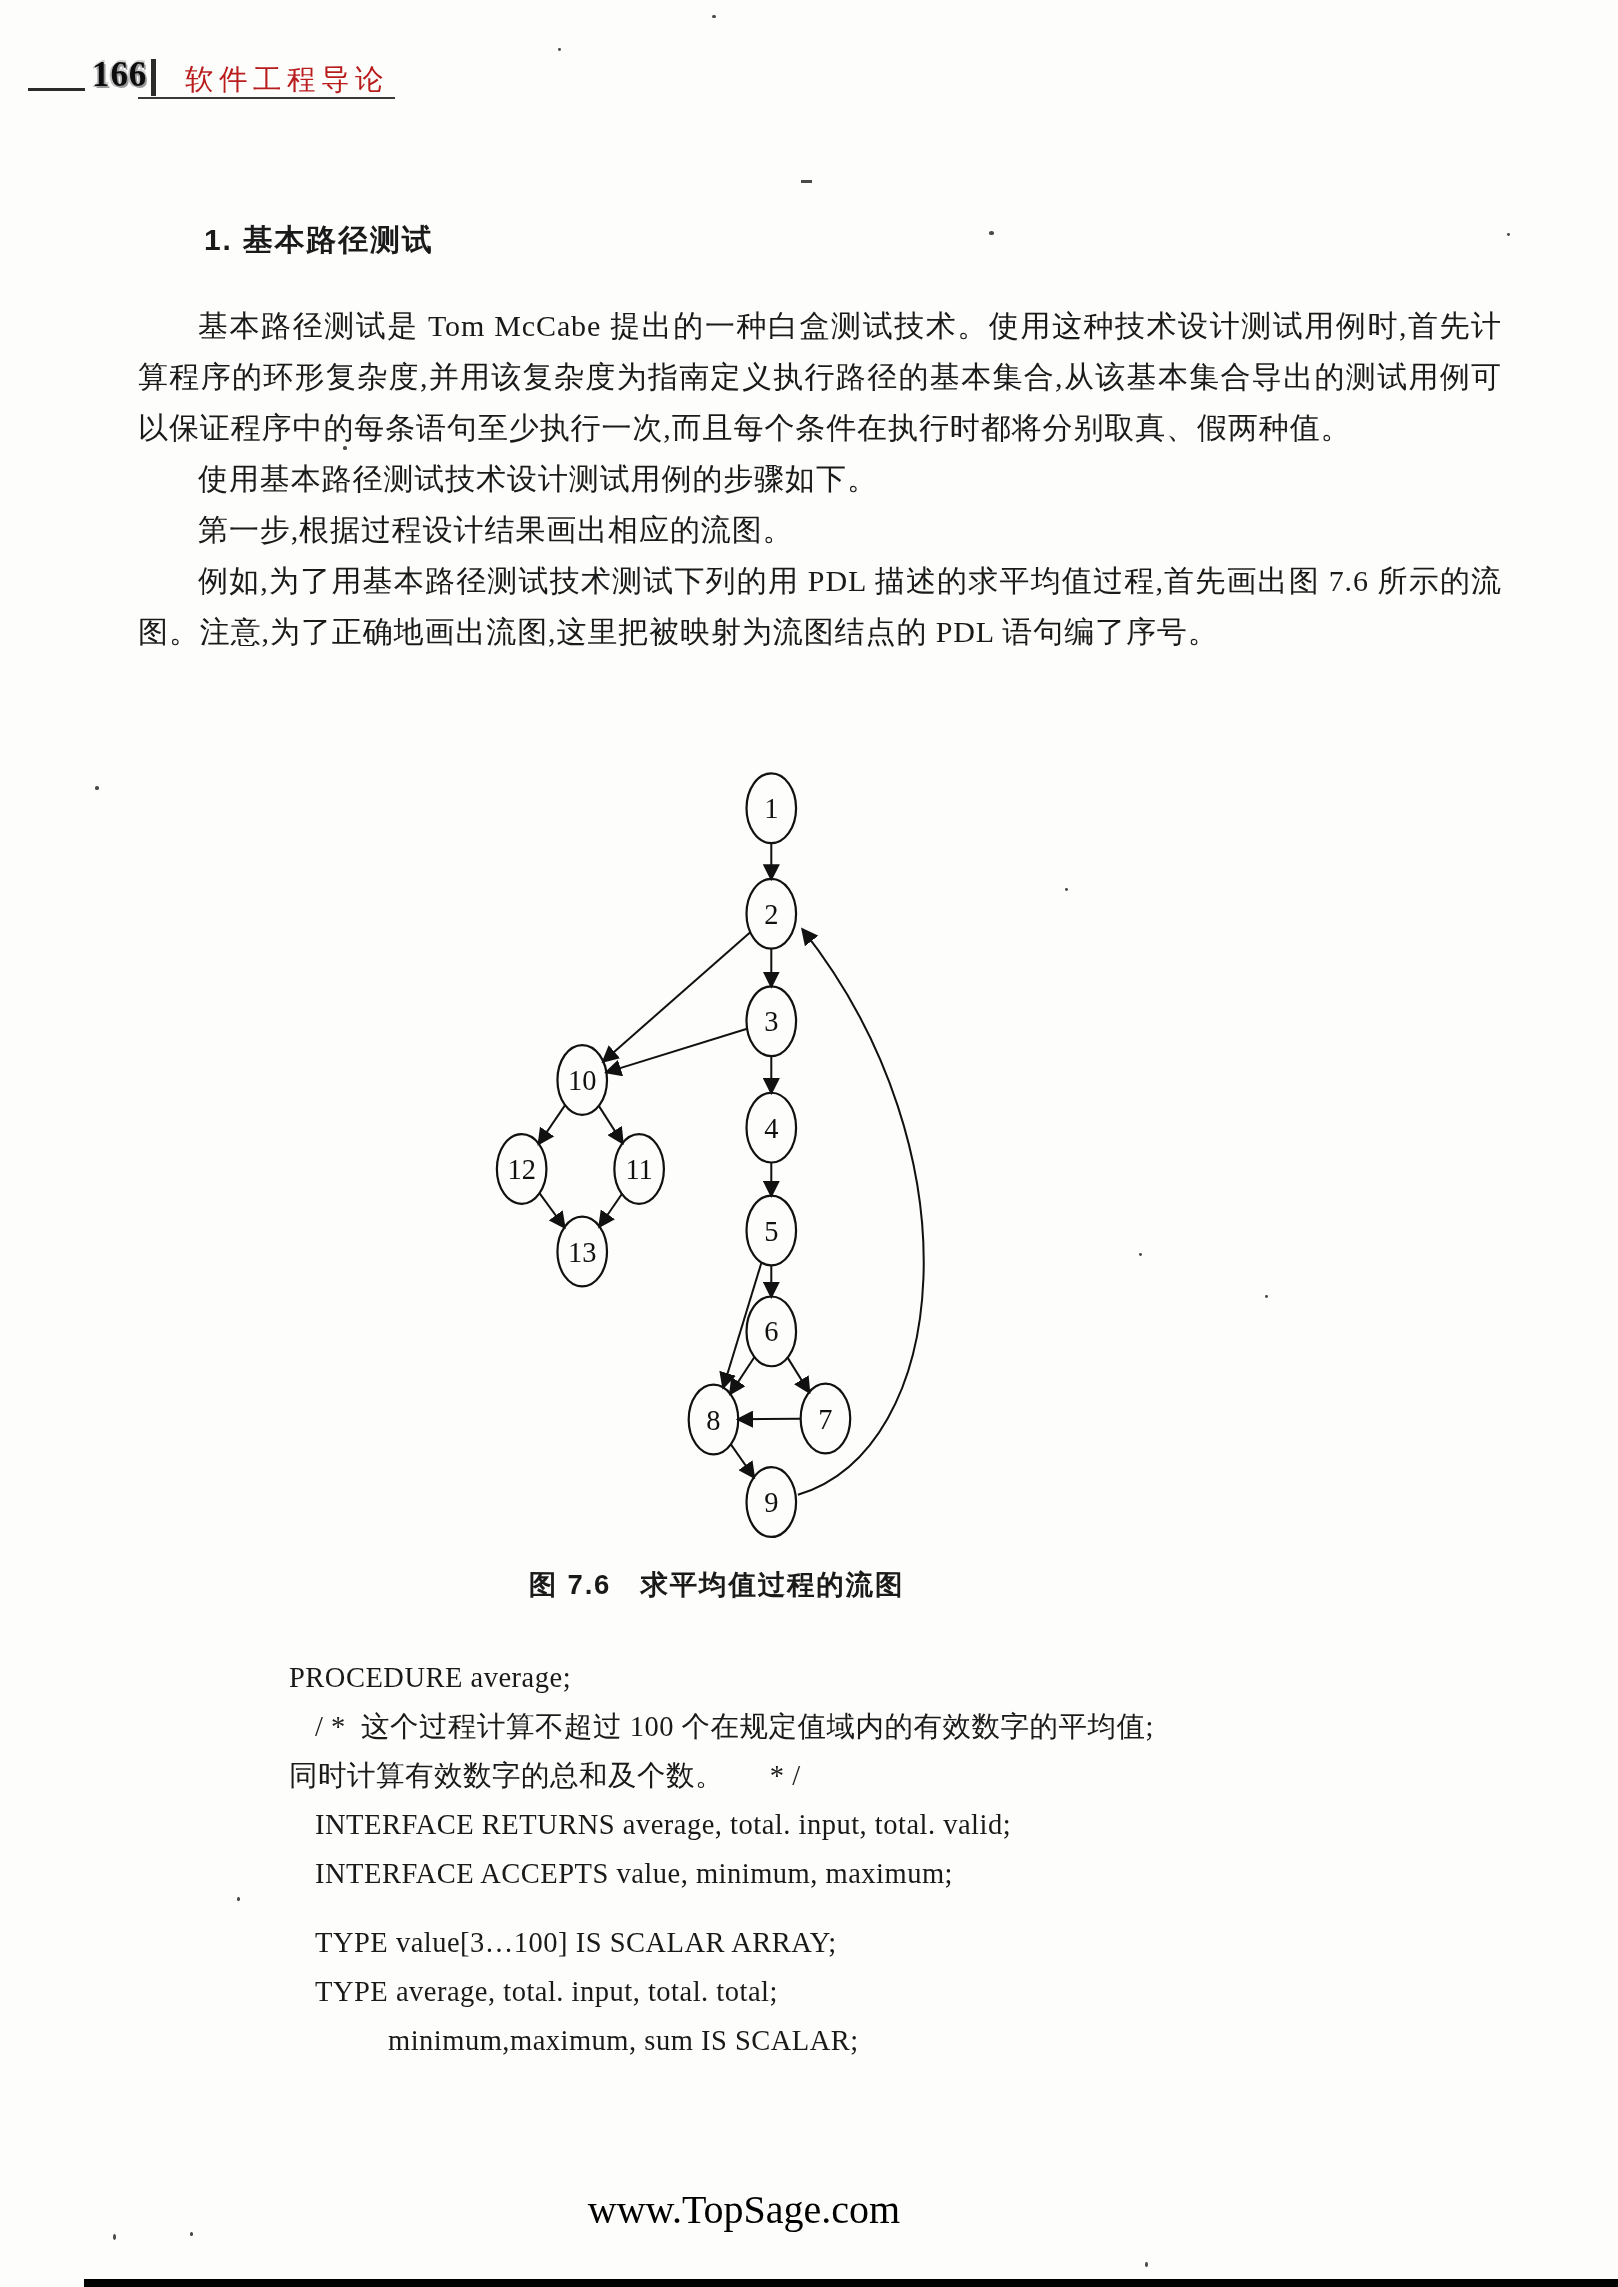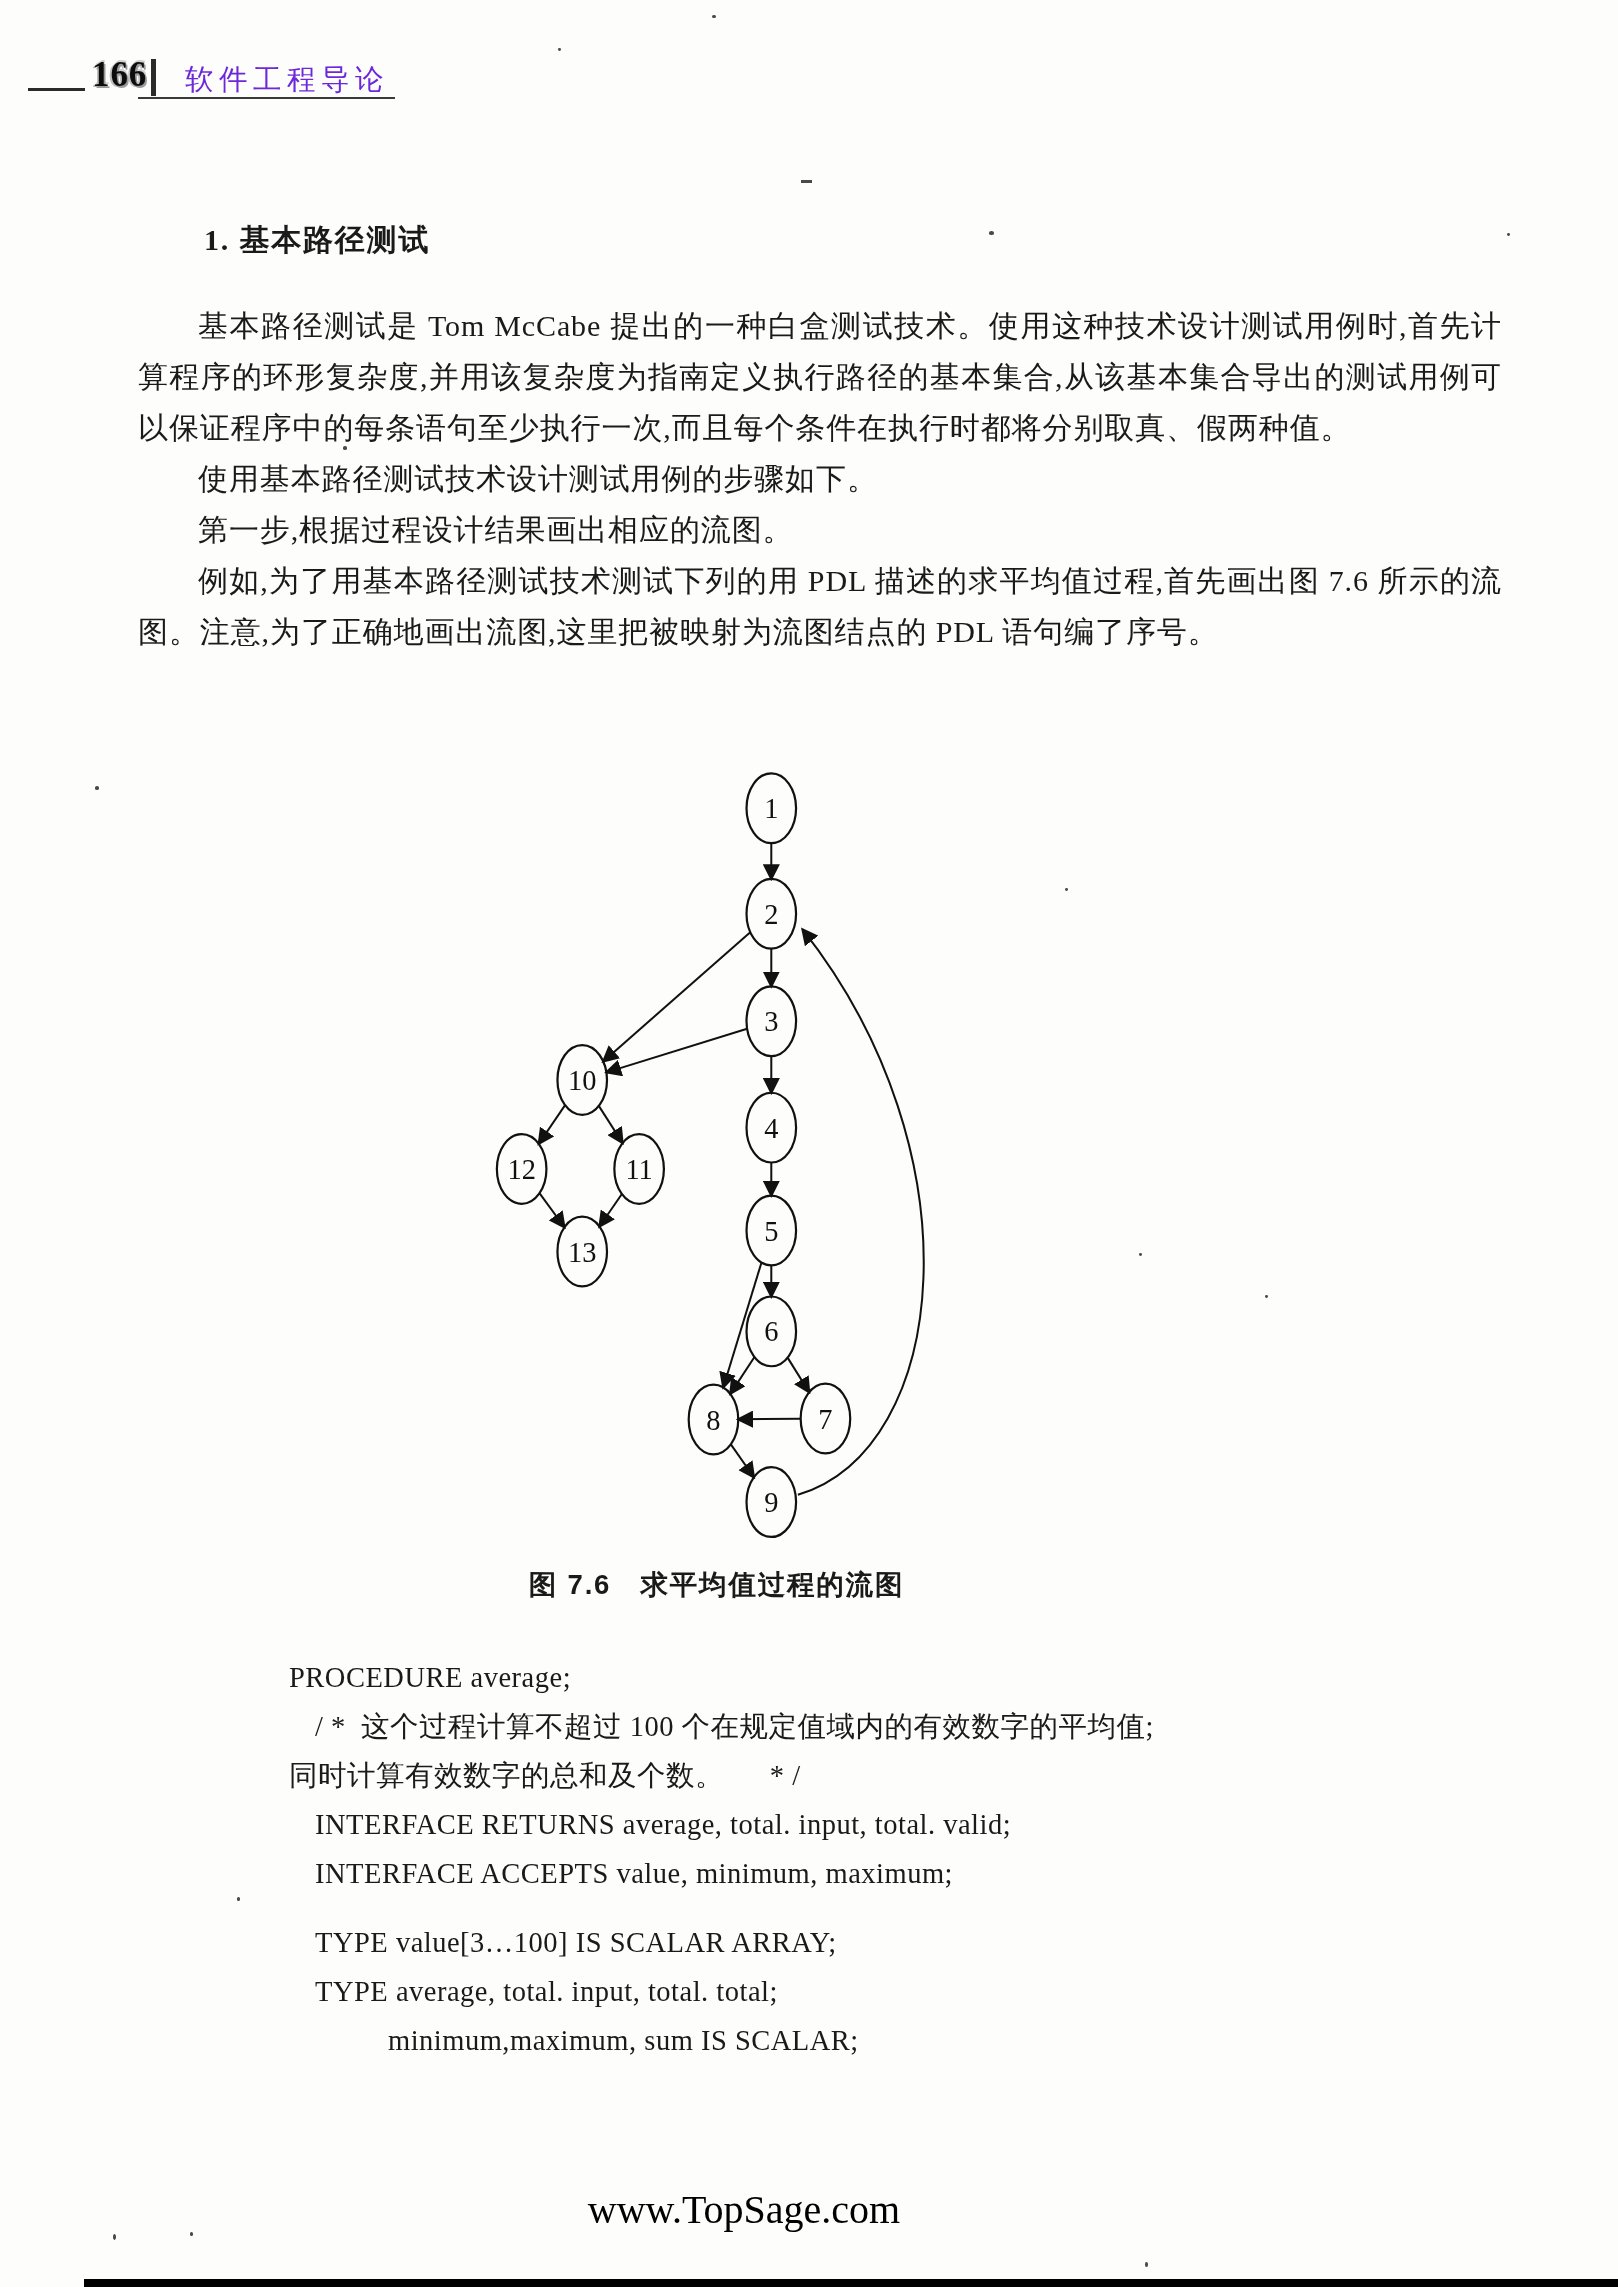--- a/index.html
+++ b/index.html
@@ -10,30 +10,30 @@
   }
   
   .hdr-rule-left{position:absolute;left:27.5px;top:88px;width:57px;height:2.8px;background:#2b2b2b;}
   .page-number{
     position:absolute;left:92px;top:55px;font-size:35px;font-weight:bold;
     letter-spacing:0.9px;color:#0d0d0d;
     text-shadow:1.8px 1.8px 0 #9a9a9a,-1.8px 0.9px 0 #c0c0c0,0.9px -1.8px 0 #d0d0d0;
   }
   .hdr-divider{position:absolute;left:151px;top:59px;width:4.6px;height:37px;background:#2b2b2b;}
   .hdr-title{
-    position:absolute;left:185px;top:61px;font-size:28.5px;color:#6d28d9;
+    position:absolute;left:185px;top:61px;font-size:28.5px;color:#b91c1c;
     font-family:"Liberation Sans","DejaVu Sans",sans-serif;letter-spacing:5.5px;
   }
   .hdr-underline{position:absolute;left:138px;top:97px;width:257px;height:1.8px;background:#3a3a3a;}
 
   
   .content{position:absolute;left:138px;top:220px;width:1364px;}
   .sec-heading{
     margin:0 0 39px 66px;font-size:30px;font-weight:bold;
-    font-family:Liberation Serif, serif;letter-spacing:1.8px;
+    font-family:Liberation Sans, sans-serif;letter-spacing:1.8px;
   }
   .body-par{
     margin:0;font-size:30px;line-height:51px;text-align:justify;
     text-indent:2em;letter-spacing:0.9px;
   }
 
   
   .diagram{position:absolute;left:395px;top:753px;}
   .diagram text{
     font-family:"Liberation Serif","DejaVu Serif",serif;font-size:31px;fill:#111;

